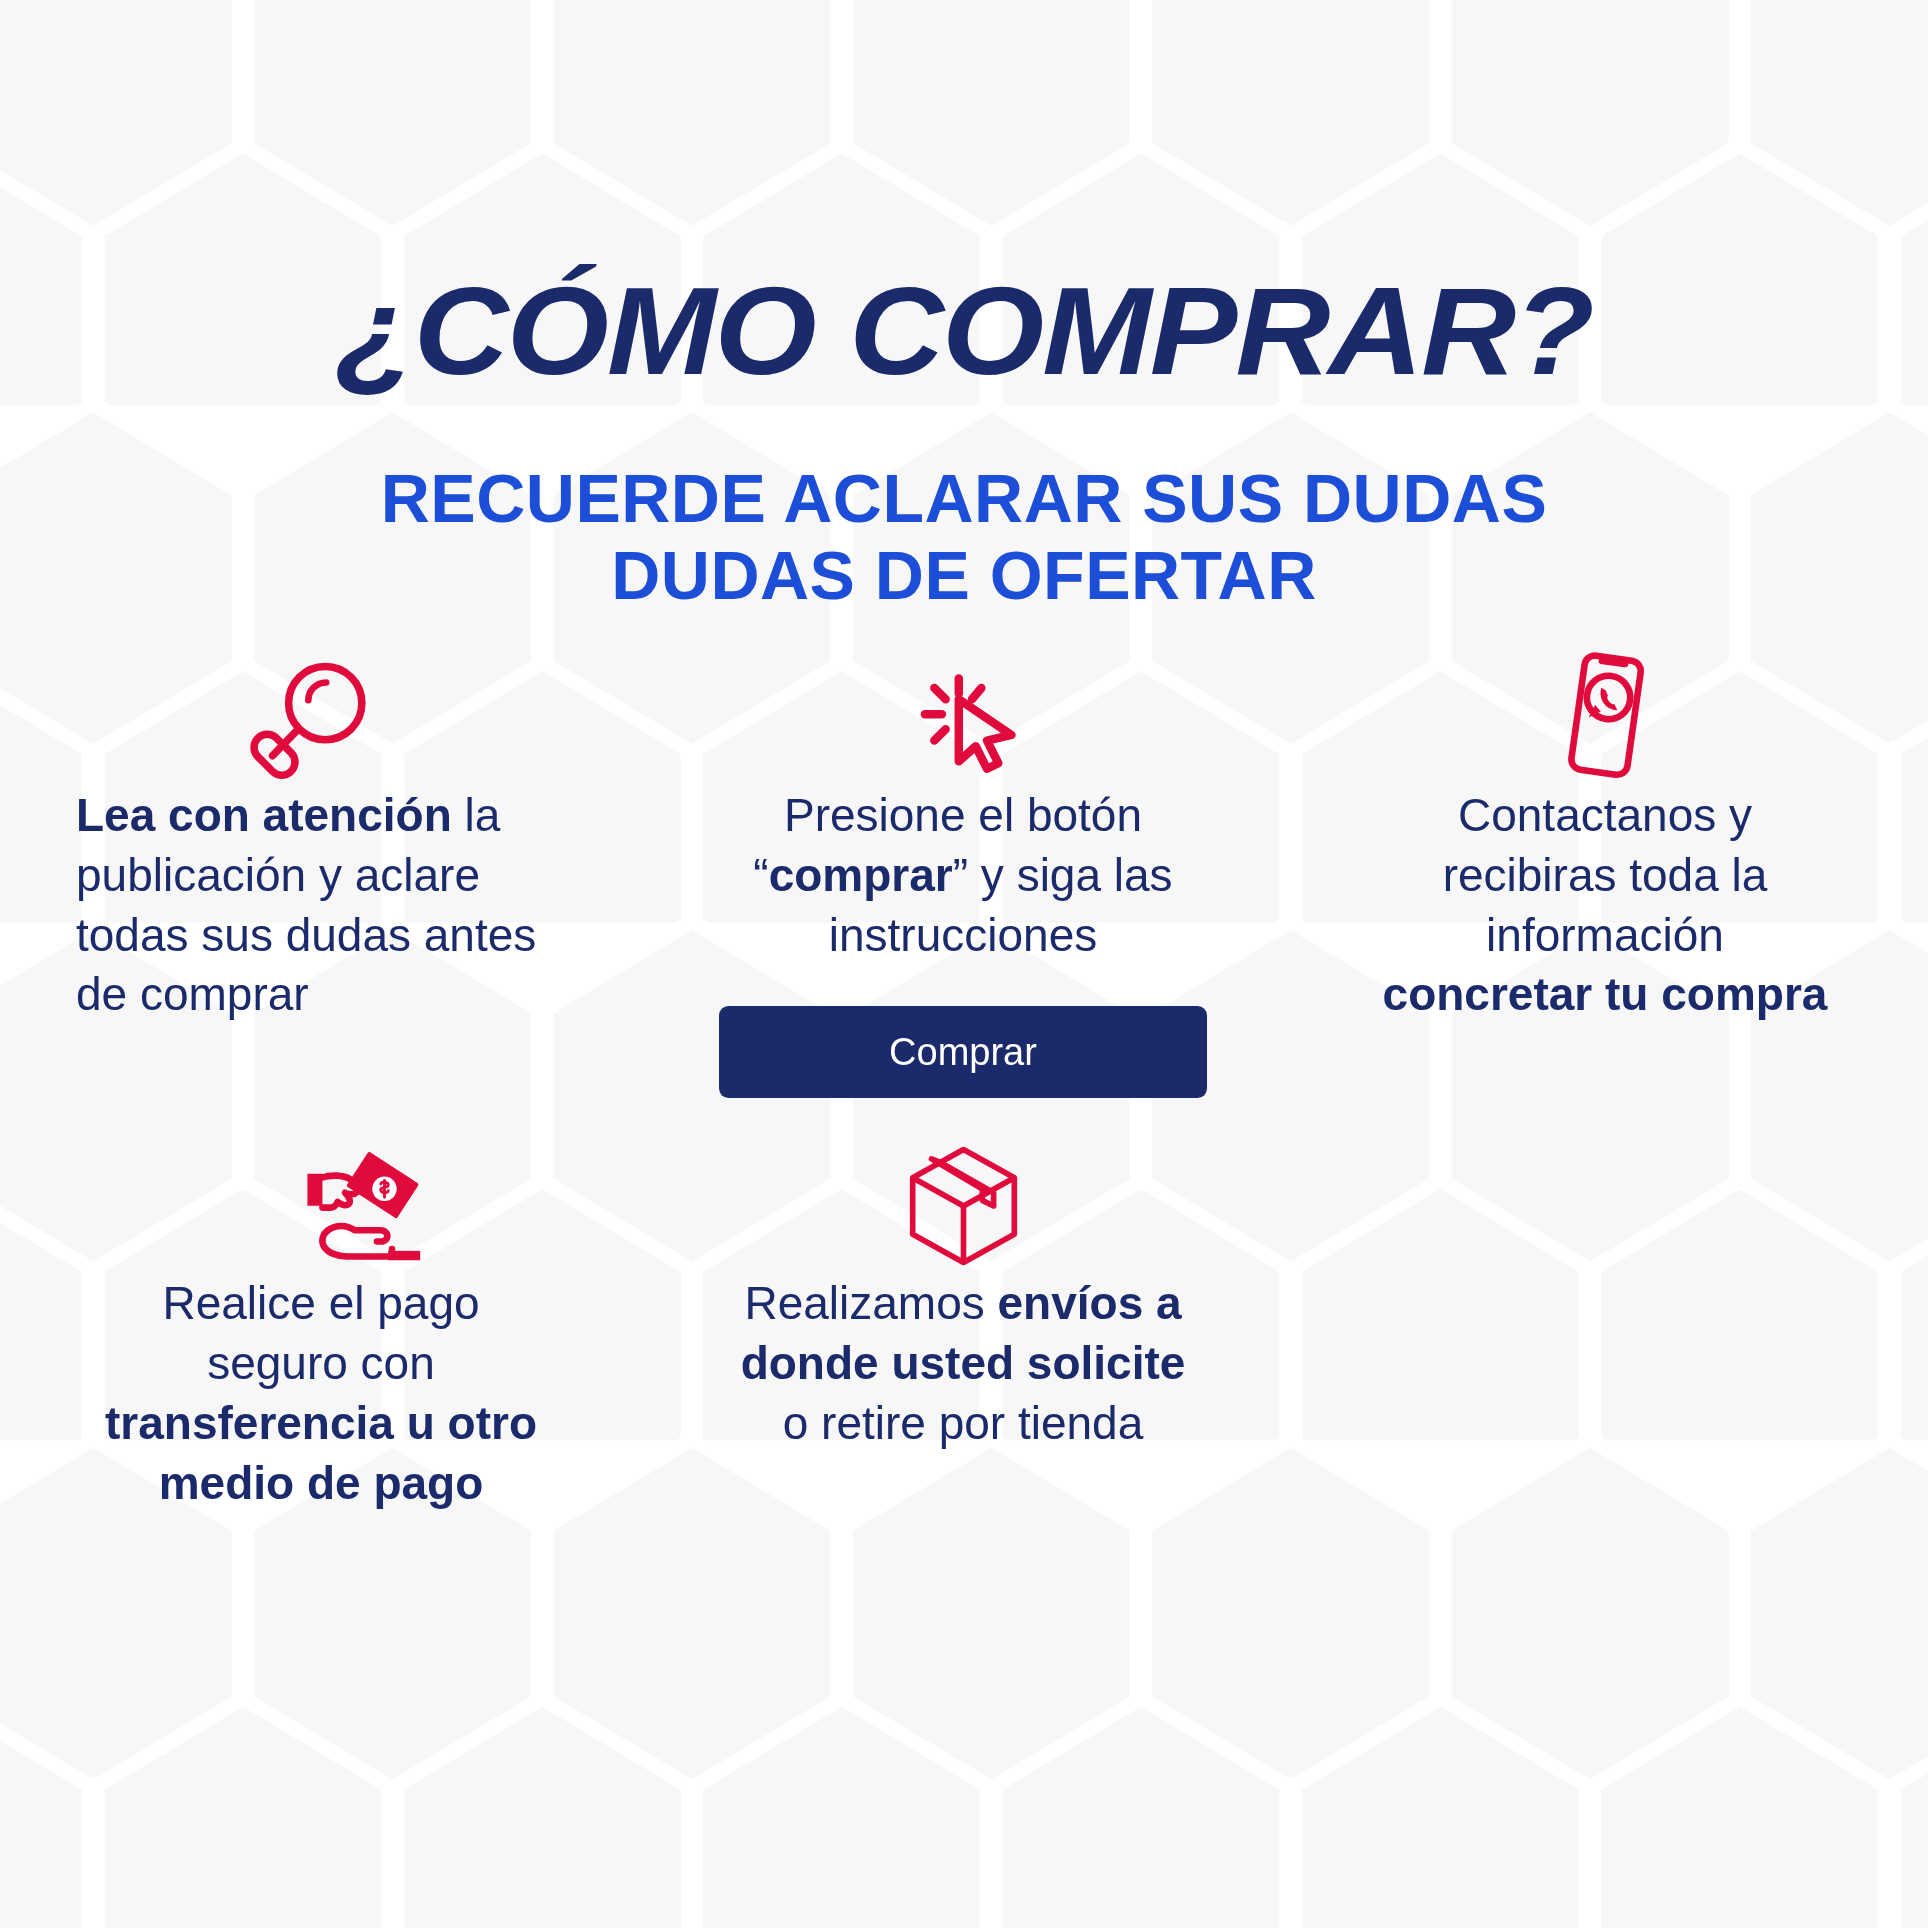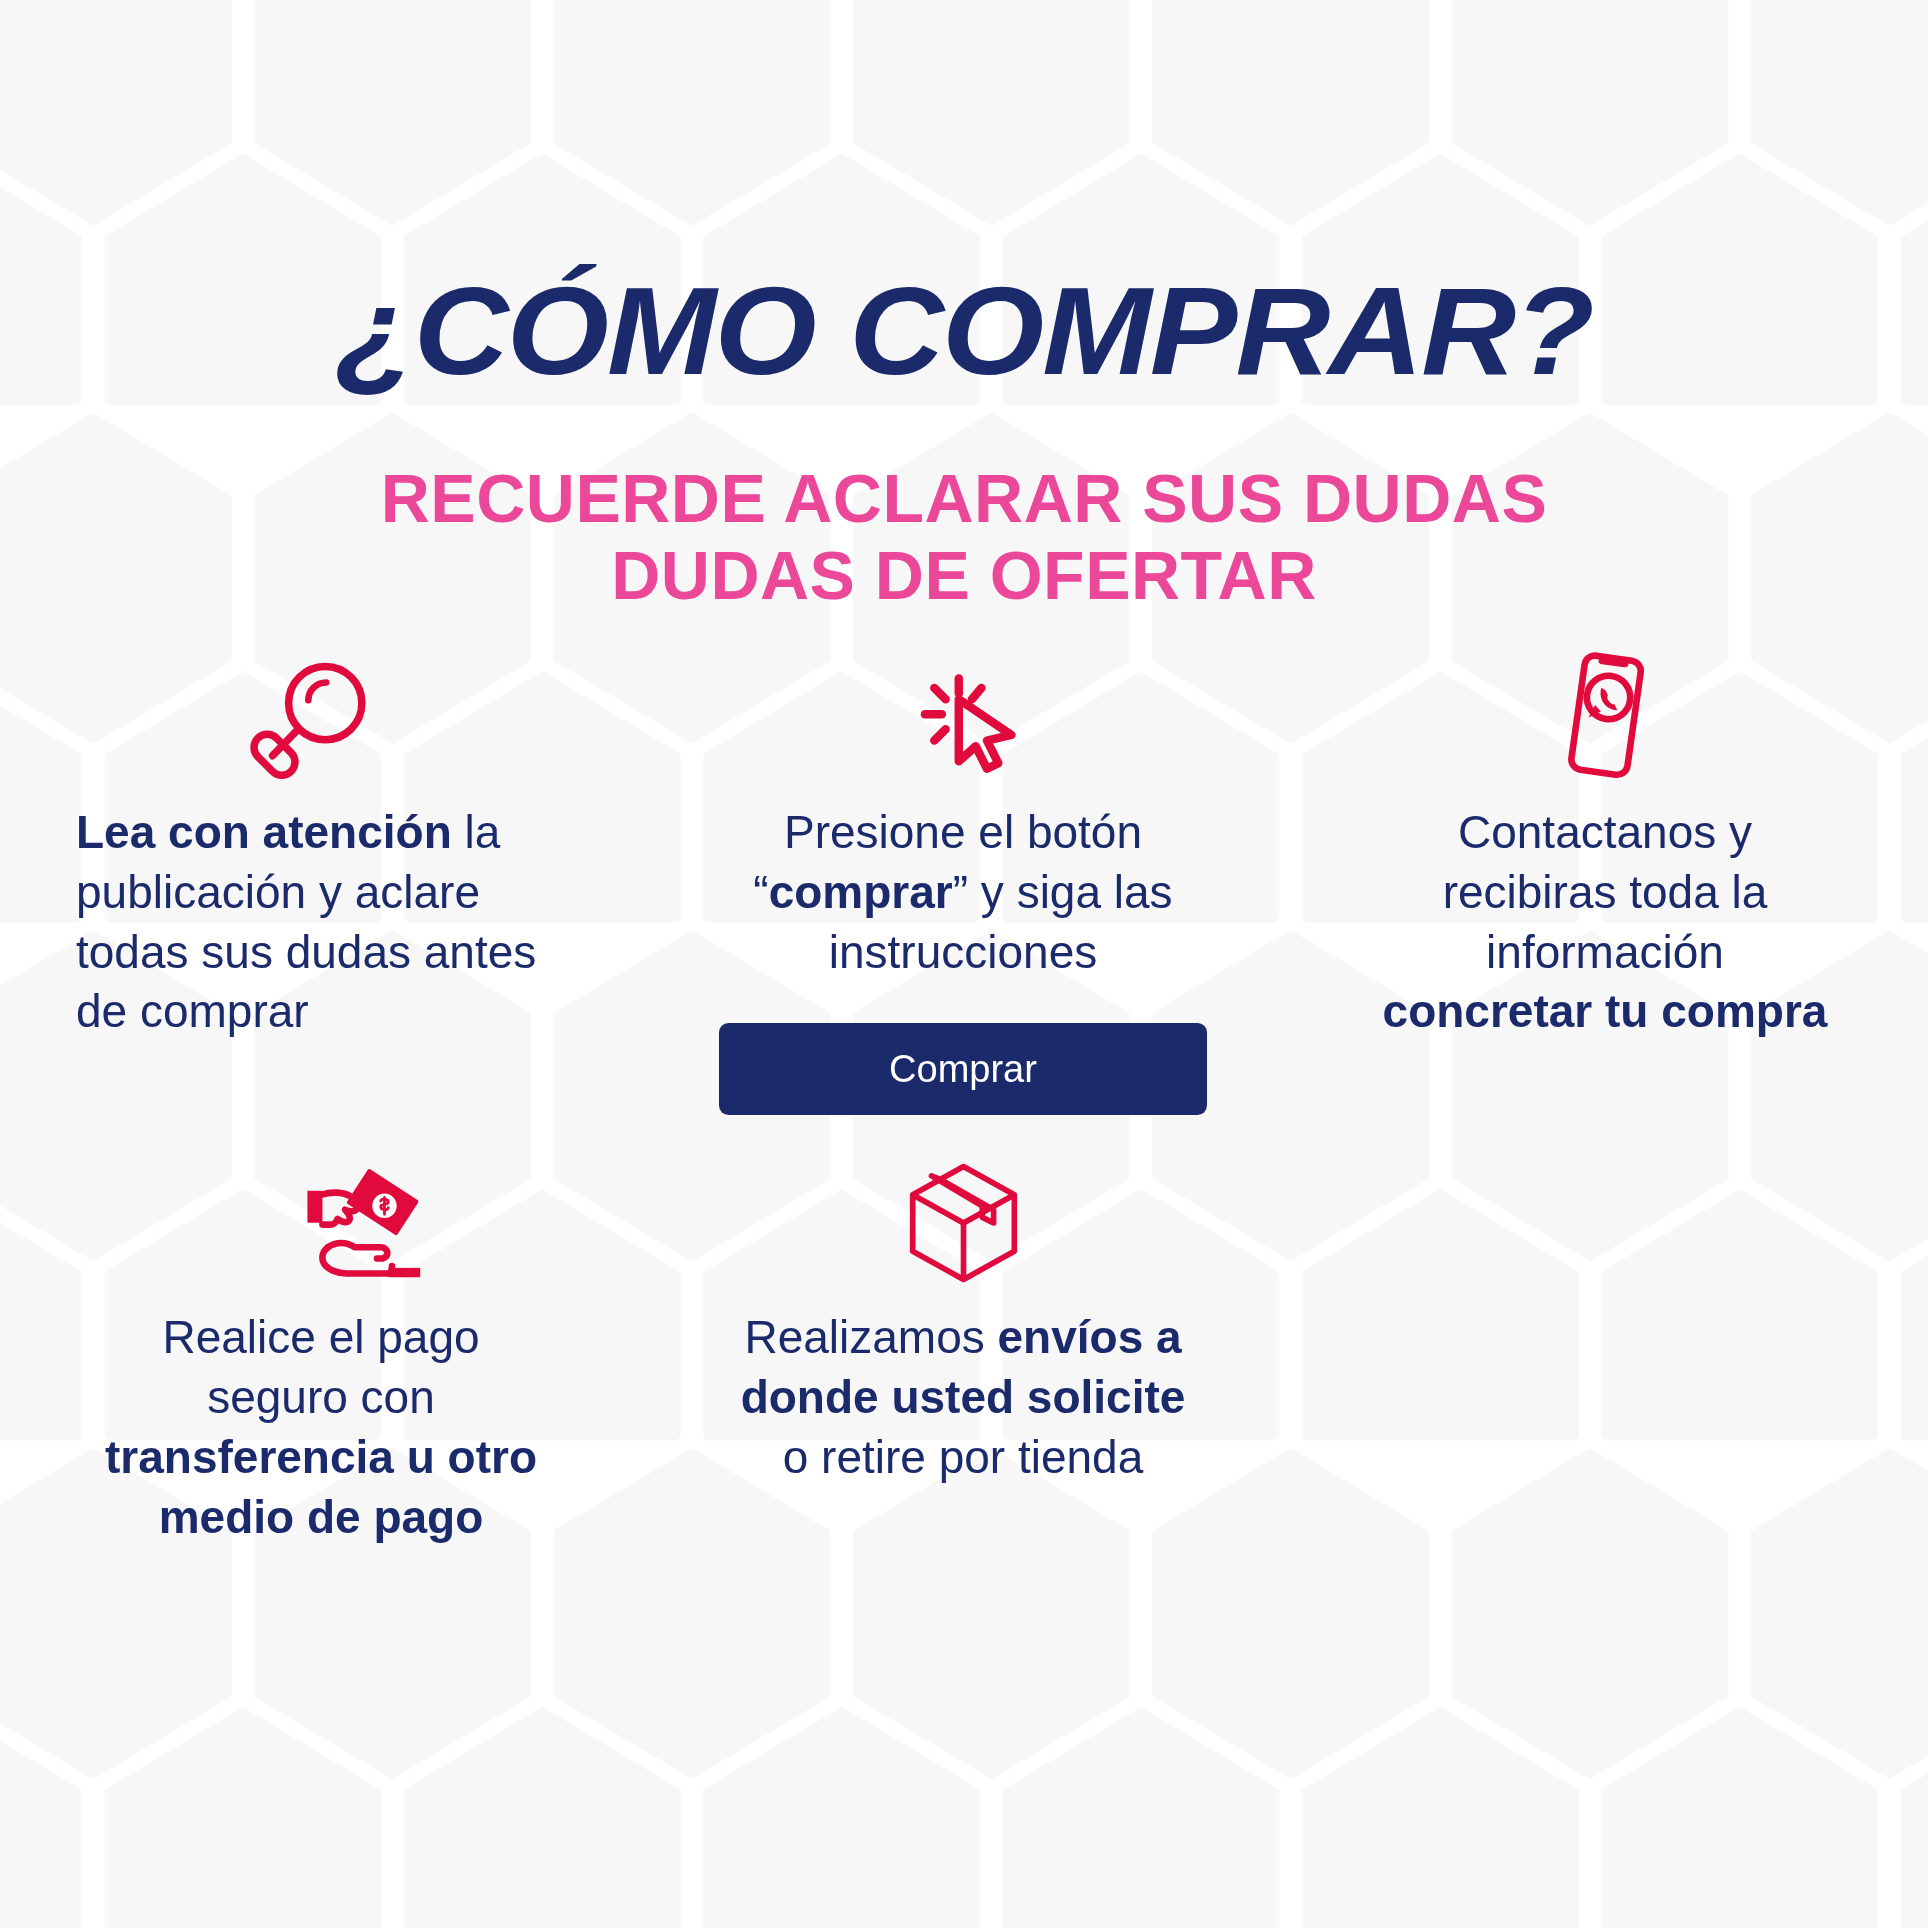--- a/index.html
+++ b/index.html
@@ -40,21 +40,21 @@
     font-style:italic;
     color:#1b2a6b;
     letter-spacing:-1.9px;
     transform:scaleX(1.06);
     white-space:nowrap;
   }
   .sub-title{
     position:absolute;
     top:460px; left:0; width:1928px;
     text-align:center;
-    color:#ec4899;
+    color:#1d4ed8;
     font-size:68px;
     font-weight:700;
     line-height:1.13;
     letter-spacing:0.5px;
   }
   .sub-title .l2{ display:block; }
 
   
   .grid{
     position:absolute;
@@ -75,21 +75,21 @@
 
   .icon-wrap{
     height:132px;
     display:flex;
     align-items:flex-end;
     justify-content:center;
   }
   .icon-wrap svg{ display:block; }
 
   .card-text{
-    margin-top:21px;
+    margin-top:4px;
     width:490px;
     text-align:center;
     color:#1b2a6b;
     font-size:46px;
     line-height:1.30;
     font-weight:400;
   }
   .card-text b{ font-weight:700; }
 
   

